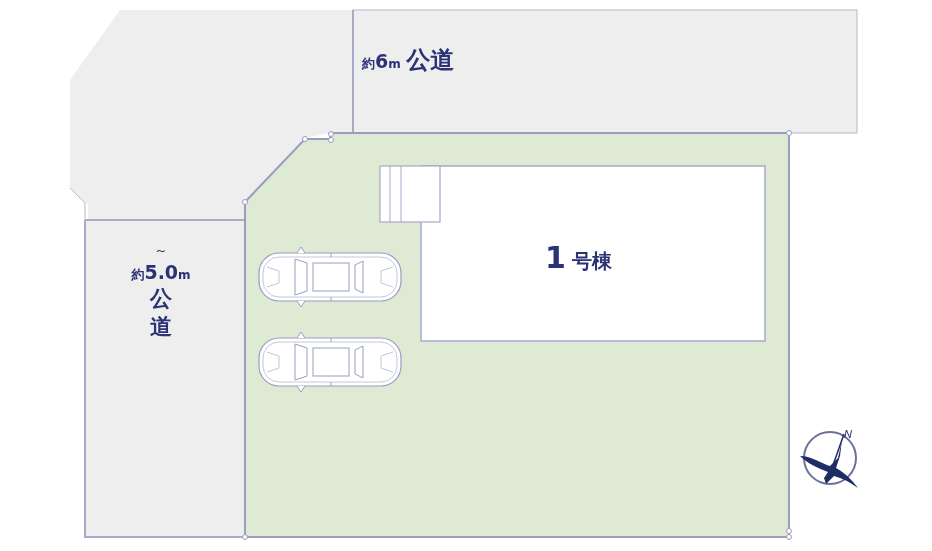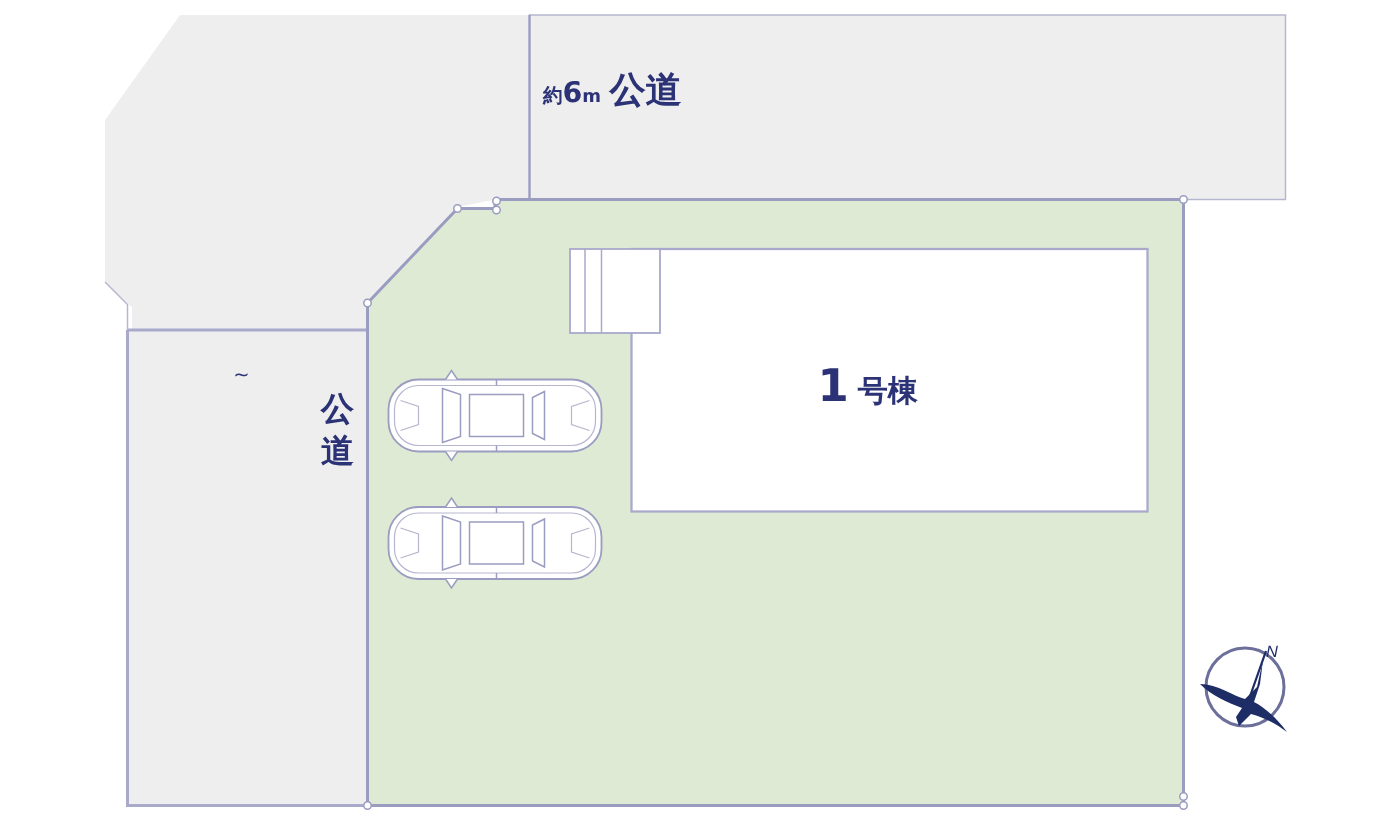--- a/index.html
+++ b/index.html
@@ -1,21 +1,21 @@
 <!DOCTYPE html>
 <html><head>
 <meta charset="utf-8">
 <style>
   html, body { margin: 0; padding: 0; background: #ffffff; }
   body { width: 932px; height: 551px; overflow: hidden; position: relative; font-family: "DejaVu Sans", "Liberation Sans", sans-serif; }
   #plan { position: absolute; left: 0; top: 0; width: 932px; height: 551px; }
   .lbl { position: absolute; color: #2b3275; font-weight: bold; white-space: nowrap; }
   .small { font-size: 13px; }
   .mid { font-size: 19px; }
-  .big { font-size: 24px; text-align: right; }
+  .big { font-size: 24px; }
   .unit { font-size: 12px; }
   #top-road-label { left: 362px; top: 44px; }
   #left-road-label { left: 86px; top: 244px; width: 150px; text-align: center; line-height: 1; }
   #left-road-label div { margin-bottom: 6px; }
   #building-label { left: 545px; top: 240px; }
   #building-label .num { font-size: 30px; }
   #building-label .gou { font-size: 20px; margin-left: 6px; }
 </style>
 </head>
 <body>
@@ -76,19 +76,20 @@
   </g>
 </svg>
 
 <div class="lbl" id="top-road-label">
   <span class="small">約</span><span class="mid">6</span><span class="unit">m</span>
   <span class="big">公道</span>
 </div>
 
 <div class="lbl" id="left-road-label">
   <div class="small" style="font-weight:normal">~</div>
+  <div><span class="small">約</span><span class="mid">5.0</span><span class="unit">m</span></div>
   <div class="big" style="font-size:22px">公</div>
   <div class="big" style="font-size:22px">道</div>
 </div>
 
 <div class="lbl" id="building-label">
   <span class="num">1</span><span class="gou">号棟</span>
 </div>
 
 </body></html>

